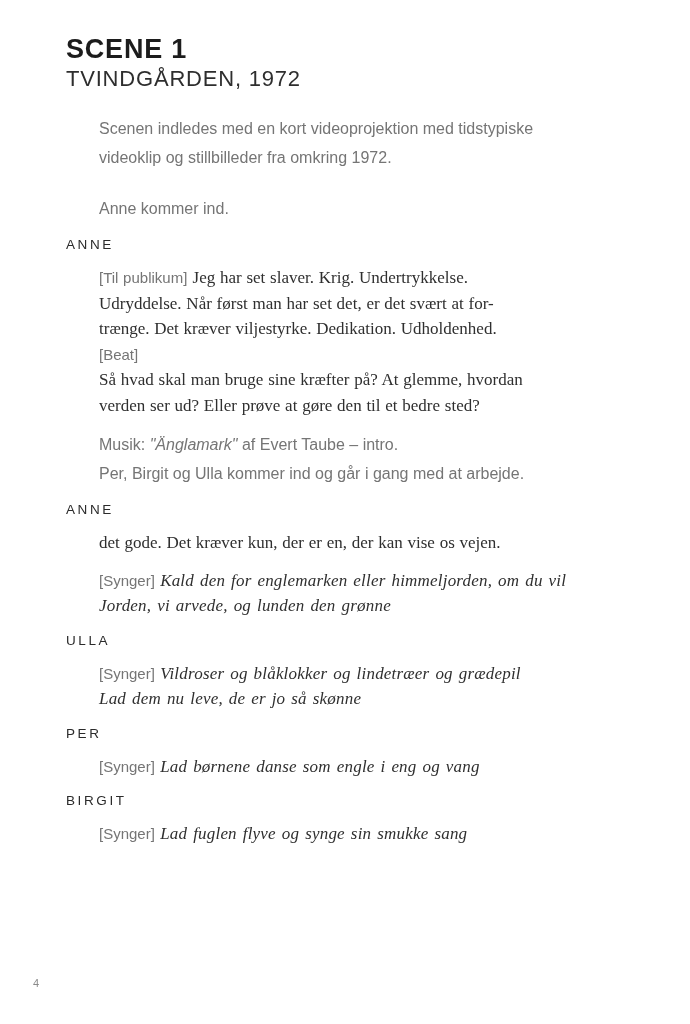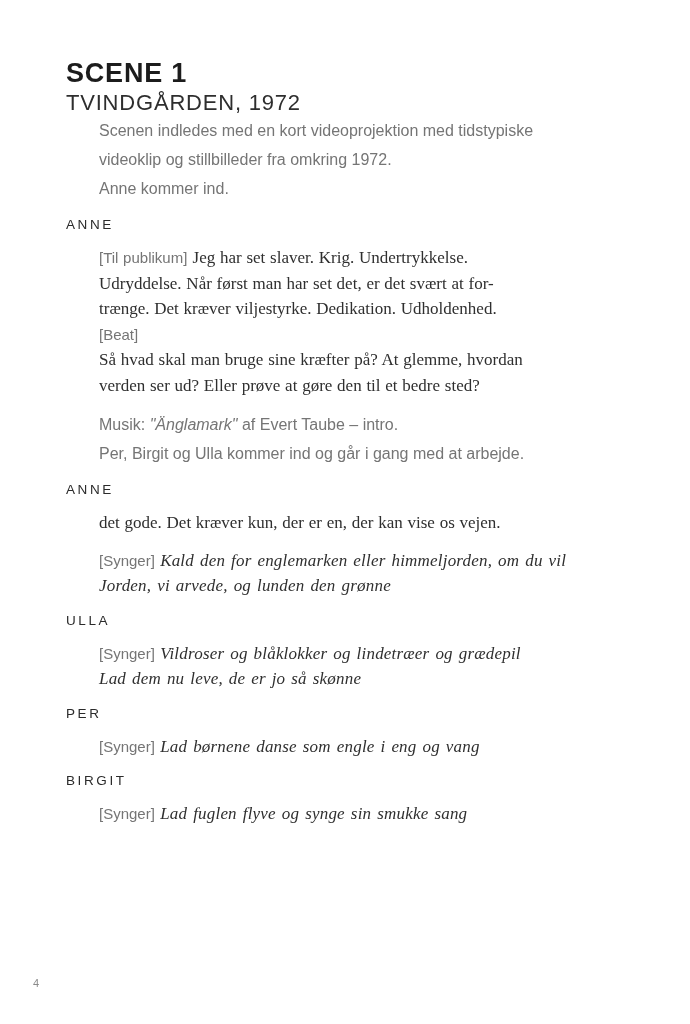--- a/index.html
+++ b/index.html
@@ -3,33 +3,33 @@
 <meta charset="utf-8">
 <style>
   html, body { margin: 0; padding: 0; }
   body {
     width: 690px; height: 1024px;
     background: #ffffff;
     font-family: "Liberation Sans", sans-serif;
     position: relative;
     overflow: hidden;
   }
-  .page { padding: 58px 60px 0 66px; box-sizing: border-box; }
+  .page { padding: 34px 60px 0 66px; box-sizing: border-box; }
 
   .title {
     font-size: 27px; font-weight: 700; line-height: 30px;
     color: #1c1c1c; letter-spacing: 0.8px;
   }
   .subtitle {
     font-size: 22px; font-weight: 400; line-height: 26px;
     color: #2e2e2e; letter-spacing: 0.8px; margin-top: 2px;
   }
 
   .direction {
-    margin-left: 33px; 
+    margin-left: 33px; margin-top: 22px;
     font-size: 16px; line-height: 29px; color: #757575;
   }
   .direction.tight { margin-top: 12px; }
   .dir-italic { font-style: italic; }
 
   .speaker {
     margin-top: 14px;
     font-size: 13.5px; line-height: 16px; letter-spacing: 2.6px;
     color: #2b2b2b; font-weight: 400;
   }

